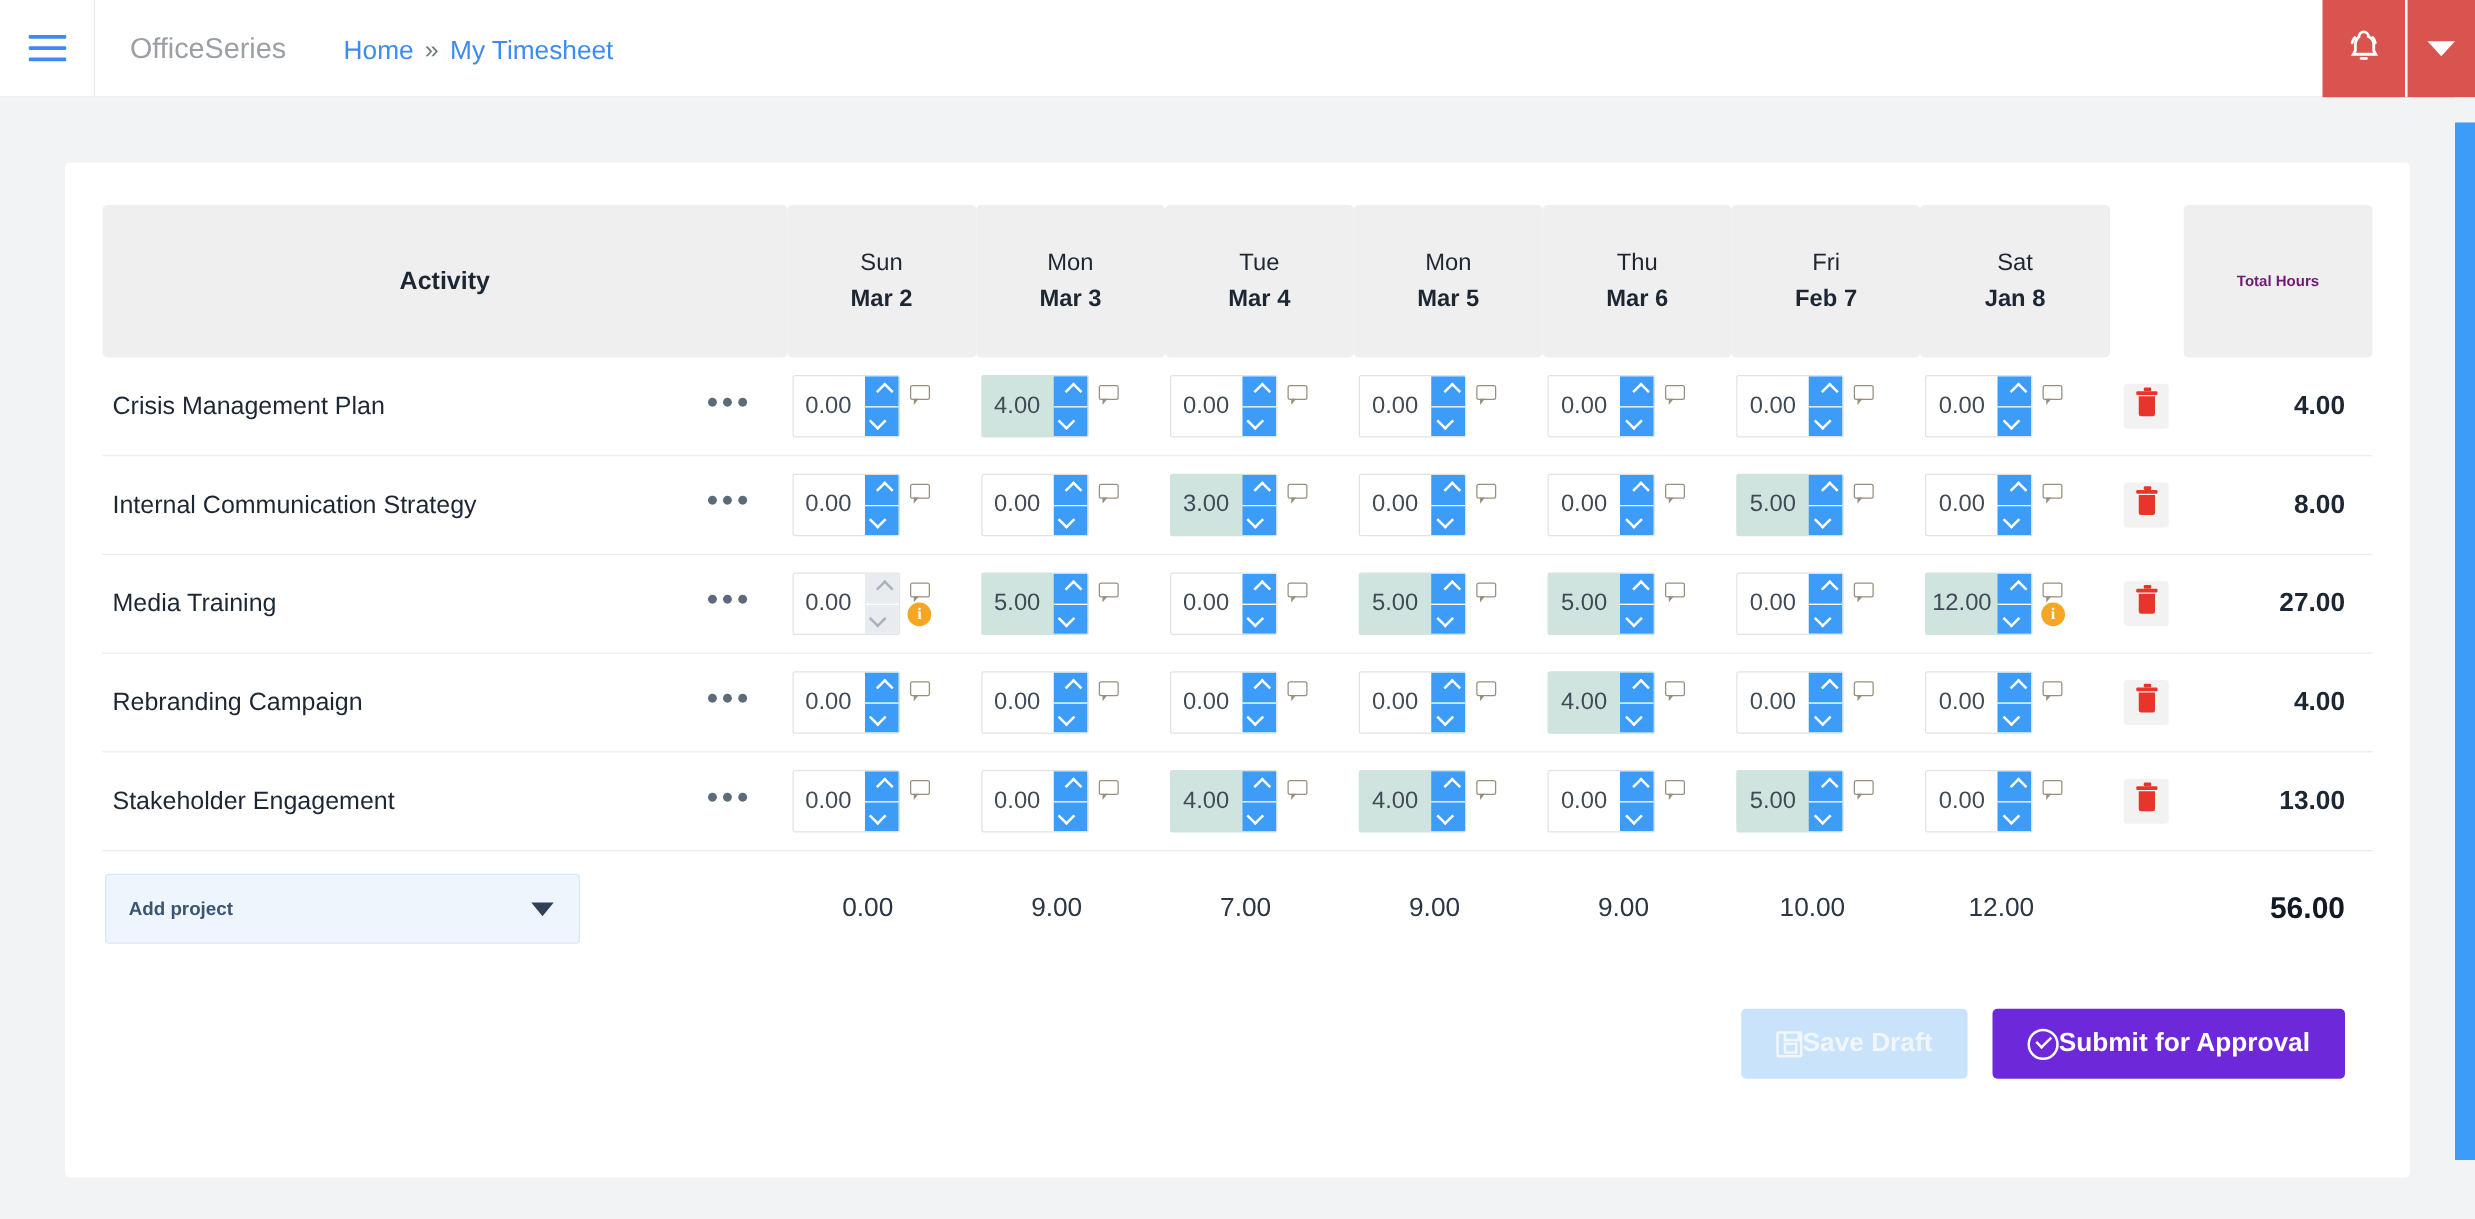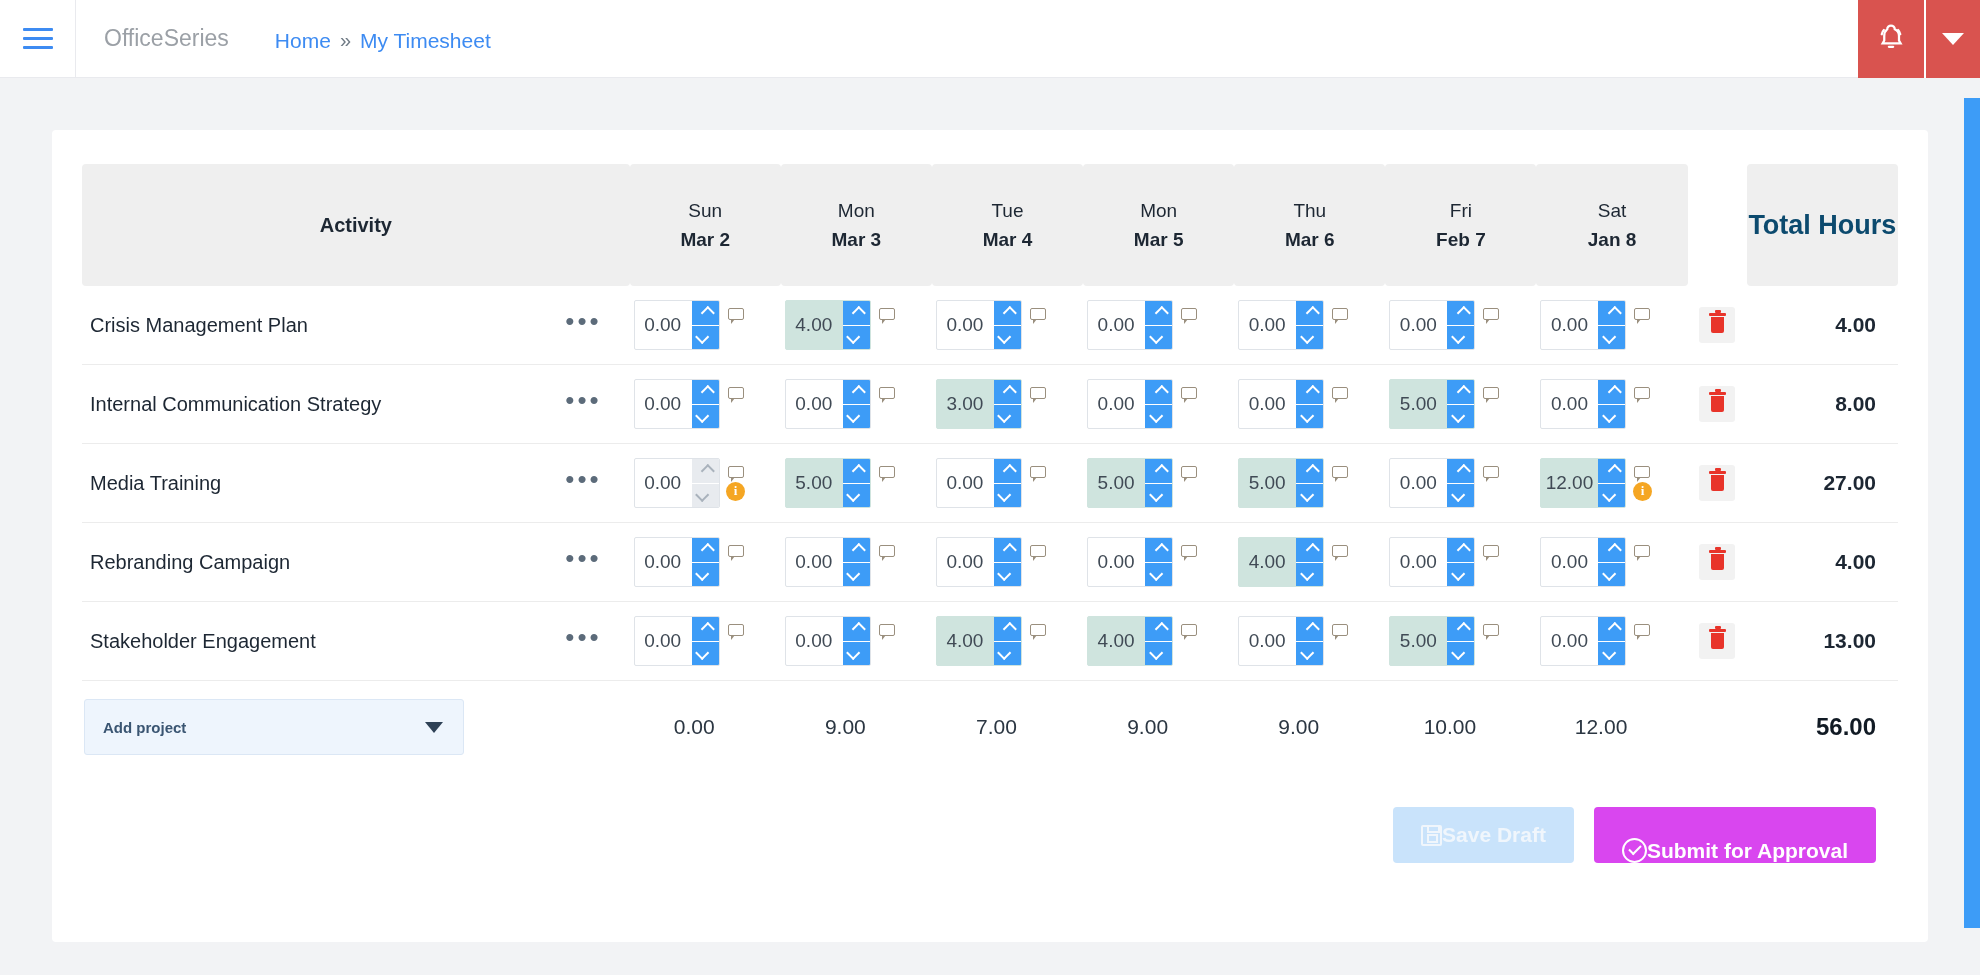--- a/index.html
+++ b/index.html
@@ -149,23 +149,23 @@
     width: 138px;
     font-size: 19px;
     color: #1d2733;
     line-height: 1.55;
   }
   th.day-h .dname { font-weight: normal; }
   th.day-h .ddate { font-weight: bold; }
   th.del-h { background: transparent; width: 54px; }
   th.total-h {
     width: 138px;
-    font-size: 27px;
+    font-size: 12px;
     font-weight: bold;
-    color: #0c4a6e;
+    color: #701a75;
   }
 
   tbody tr { border-bottom: 1px solid #ececec; }
   td {
     border-bottom: 1px solid #ececec;
     padding: 0;
     height: 79px;
     vertical-align: middle;
   }
   td.act {
@@ -369,23 +369,22 @@
     padding: 0 28px;
     cursor: pointer;
     font-family: "Liberation Sans", sans-serif;
   }
   .btn-draft {
     background: #c9e3fb;
     color: #f0f6fc;
     cursor: default;
   }
   .btn-submit {
-    background: #d946ef;
+    background: #6d28d9;
     color: #ffffff;
-    align-items: flex-end;
   }
   .save-icon {
     width: 21px; height: 21px;
     border: 2.4px solid currentColor;
     border-radius: 2px;
     position: relative;
   }
   .save-icon::before {
     content:"";
     position:absolute; left:4px; top:-1px;

